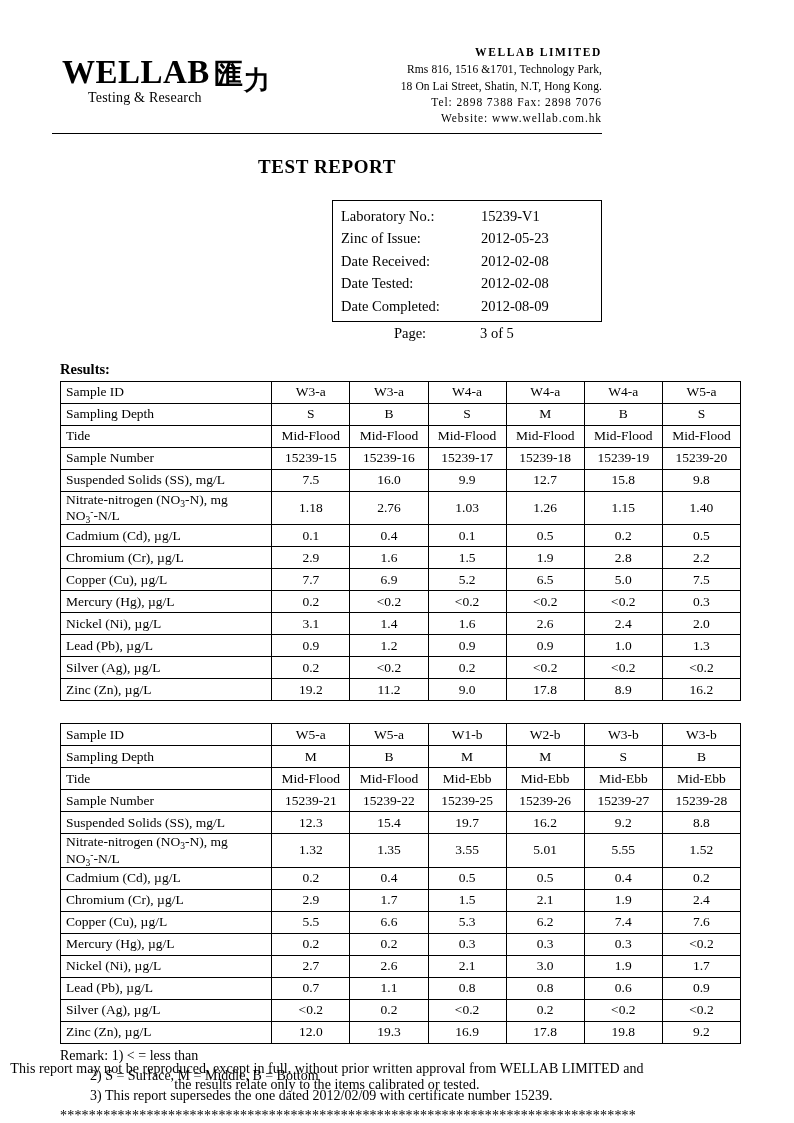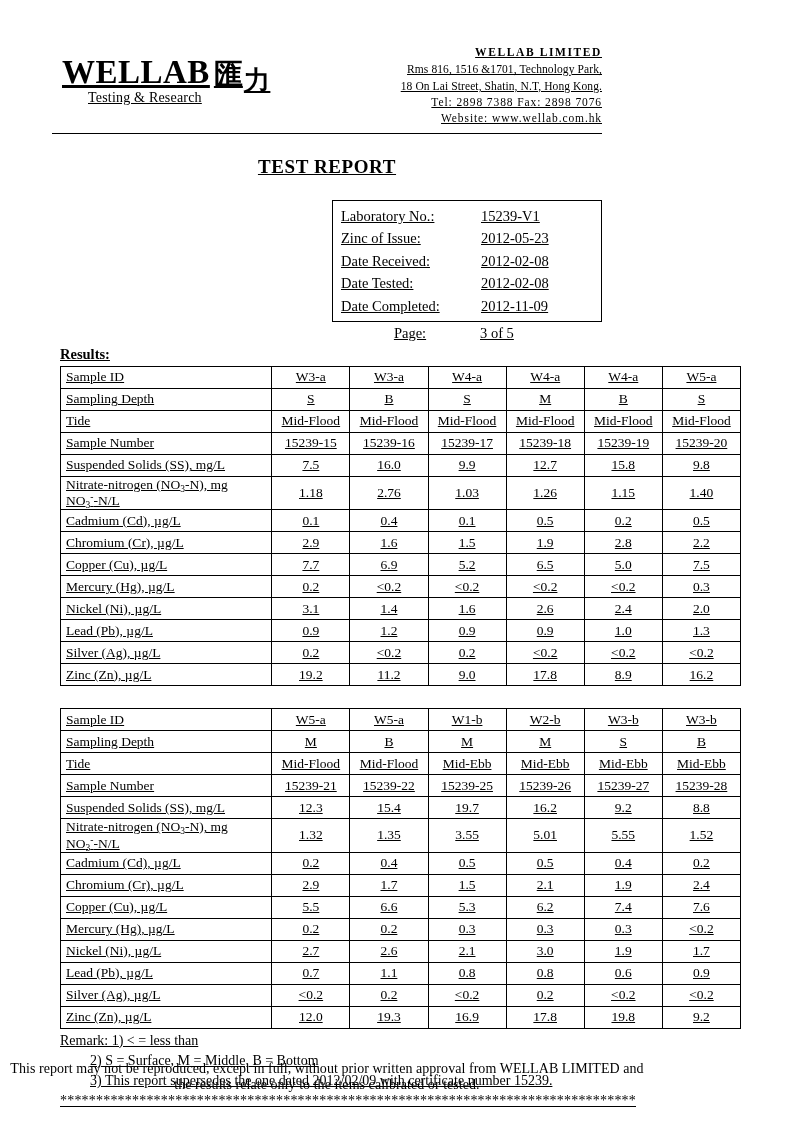--- a/index.html
+++ b/index.html
@@ -13,21 +13,20 @@
     font-family: "Liberation Serif", serif;
     color: #000000;
     position: relative;
   }
   .page {
     position: relative;
     width: 654px;
     height: 1123px;
     box-sizing: border-box;
     padding: 30px 52px 0 52px;
-    text-decoration: underline;
   }
 
   
   .header {
     display: flex;
     justify-content: space-between;
     align-items: flex-start;
     padding-top: 8px;
   }
   .logo-block {
@@ -131,21 +130,21 @@
   }
   .page-row .info-label {
     width: 140px;
     text-align: center;
   }
 
   
   .results-label {
     font-weight: bold;
     font-size: 14.5px;
-    margin-top: 4px;
+    margin-top: 19px;
     margin-bottom: 3px;
     padding-left: 8px;
   }
 
   table.data {
     border-collapse: collapse;
     width: 681px;
     margin-left: 8px;
     table-layout: fixed;
   }
@@ -245,21 +244,21 @@
         <div class="info-row">
           <span class="info-label">Date Received:</span>
           <span class="info-value">2012-02-08</span>
         </div>
         <div class="info-row">
           <span class="info-label">Date Tested:</span>
           <span class="info-value">2012-02-08</span>
         </div>
         <div class="info-row">
           <span class="info-label">Date Completed:</span>
-          <span class="info-value">2012-11-09</span>
+          <span class="info-value">2012-08-09</span>
         </div>
       </div>
       <div class="page-row">
         <span class="info-label">Page:</span>
         <span class="info-value">3 of 5</span>
       </div>
     </div>
   </div>
 
   <div class="results-label">Results:</div>

